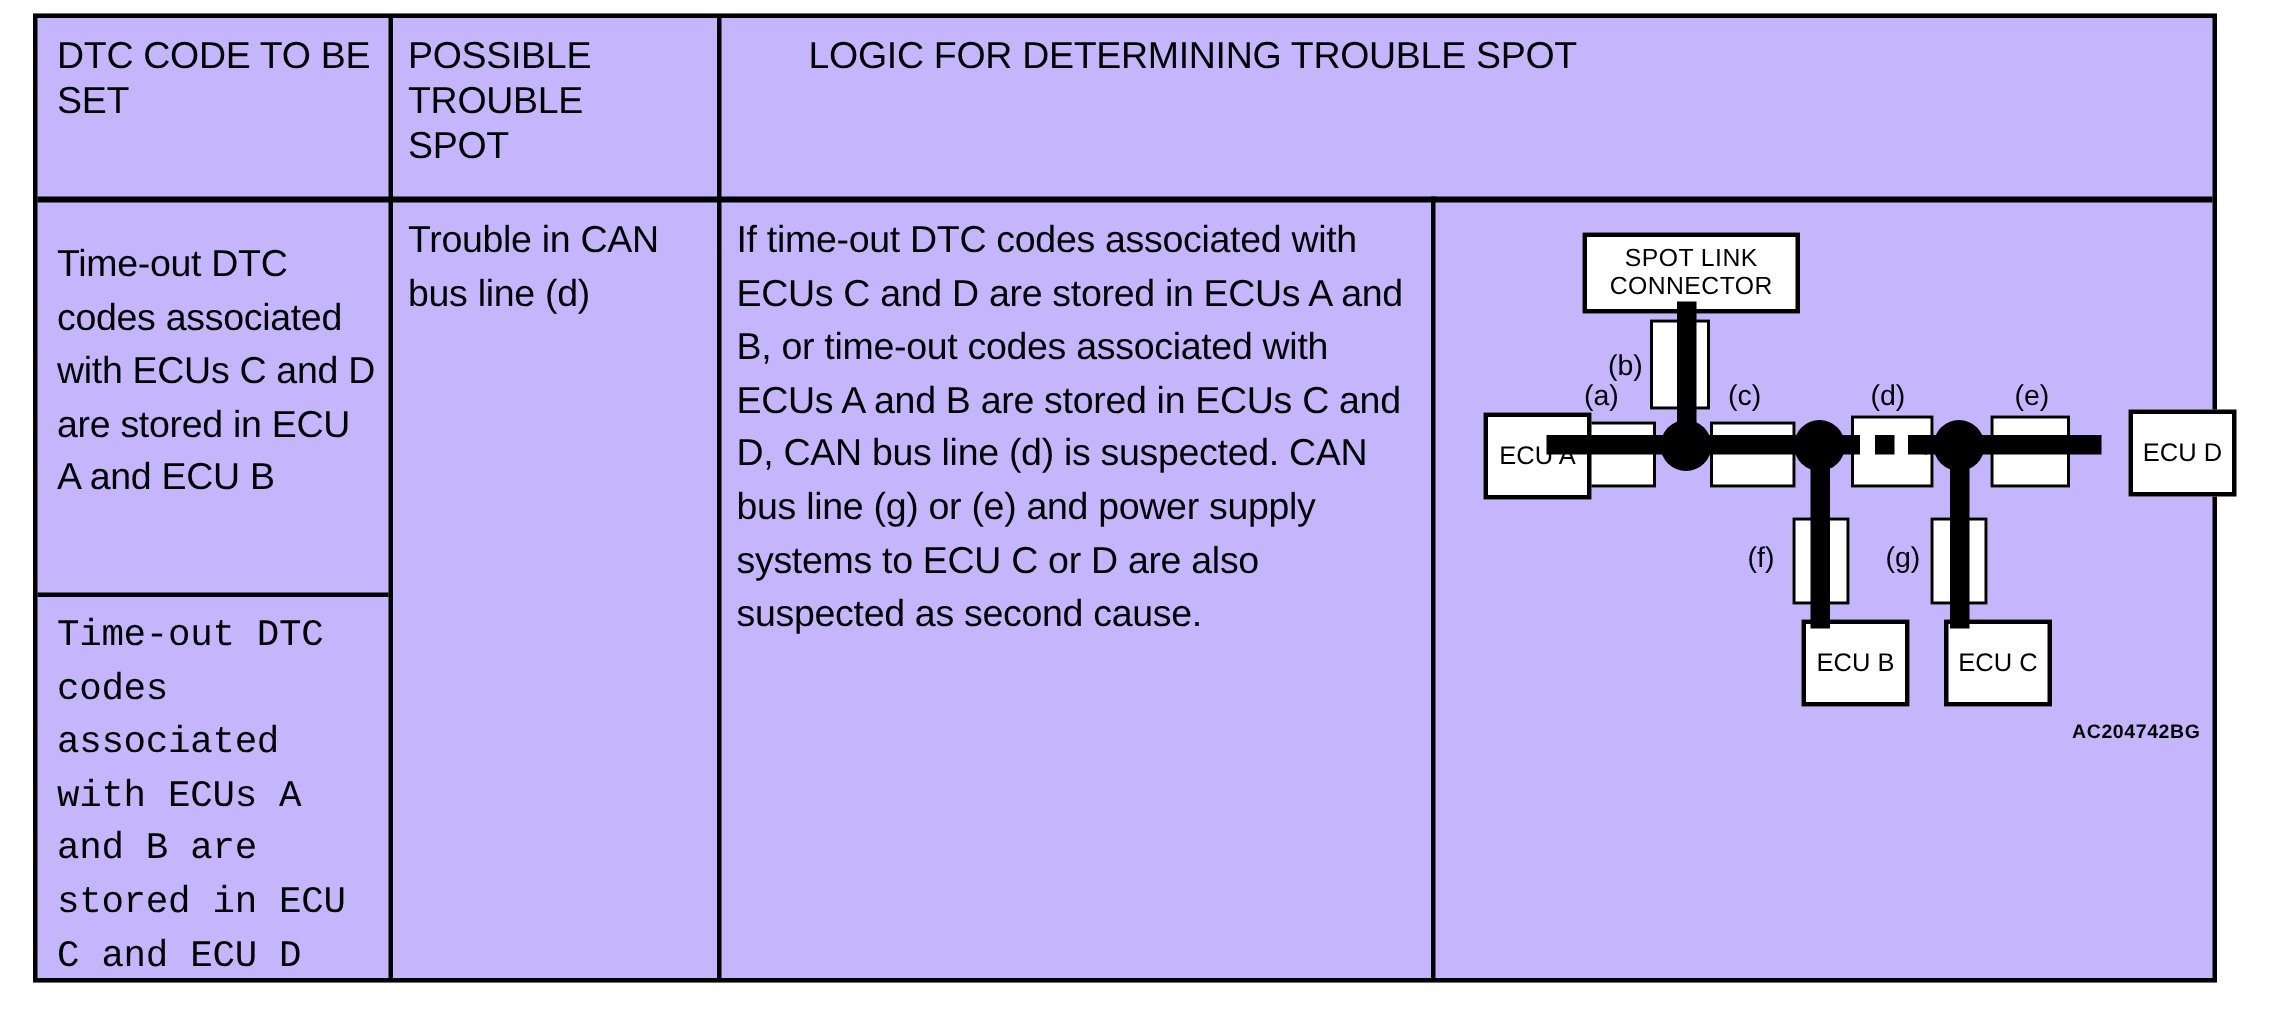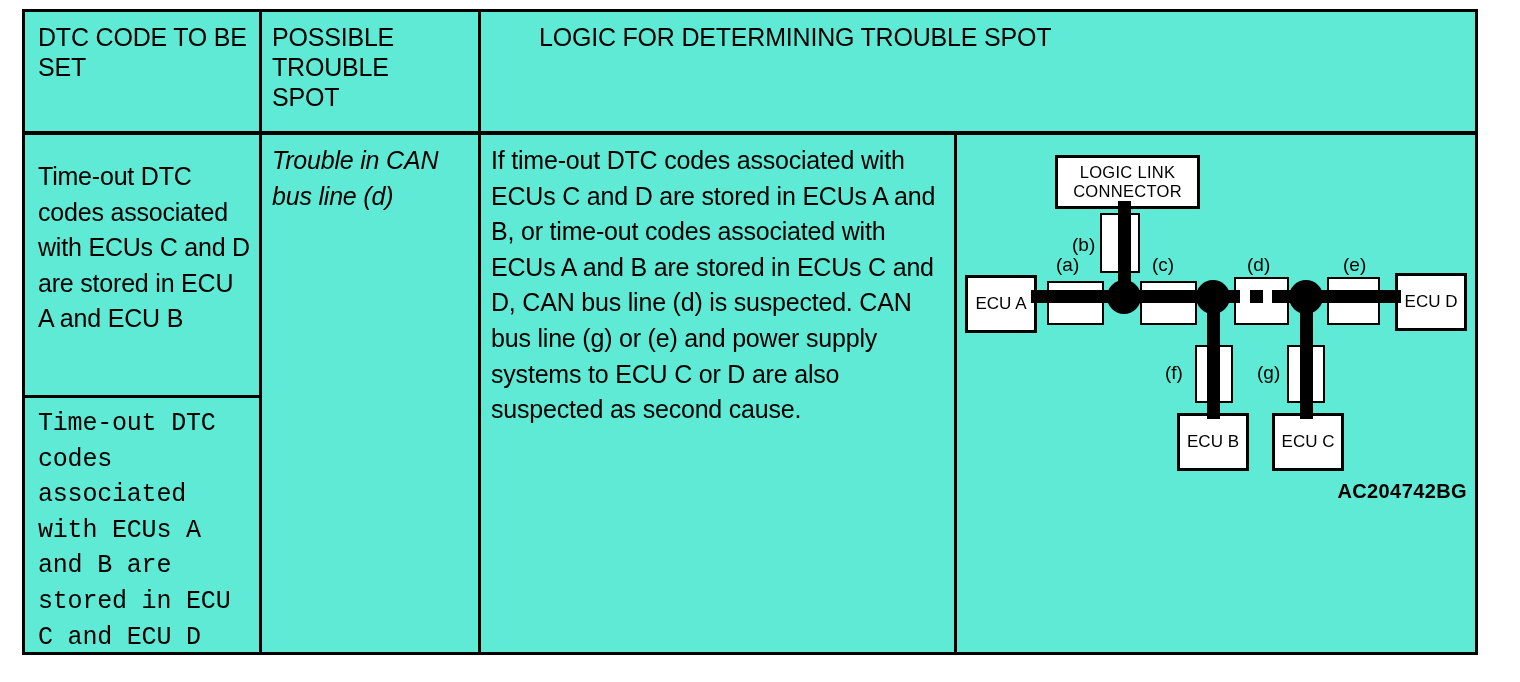--- a/index.html
+++ b/index.html
@@ -23,21 +23,21 @@
 
   
   .dtc-table {
     position: absolute;
     left: 22px;
     top: 9px;
     width: 1456px;
     height: 646px;
     border: 3px solid #000;
     box-sizing: border-box;
-    background: #5eead4;
+    background: #c4b5fd;
   }
 
   .table-inner {
     position: relative;
     width: 100%;
     height: 100%;
   }
 
   
   .vrule {
@@ -99,21 +99,20 @@
     padding: 24px 6px 0 10px;
   }
   .cell-dtc-2 {
     left: 3px;  top: 386px;  width: 231px; height: 311px;
     padding: 8px 6px 0 10px;
     font-family: Liberation Mono, monospace;
   }
   .cell-spot {
     left: 237px; top: 123px; width: 216px; height: 520px;
     padding: 8px 6px 0 10px;
-    font-style: italic;
   }
   .cell-logic {
     left: 456px; top: 123px; width: 470px; height: 520px;
     padding: 8px 10px 0 10px;
   }
 
   
   .vrule-diag {
     position: absolute;
     left: 929px;
@@ -149,20 +148,21 @@
     font-size: 17px;
     line-height: 20px;
     color: #000;
     z-index: 3;
   }
   .dbox.ecu {
     font-size: 17px;
     display: flex;
     align-items: center;
     justify-content: center;
+    margin-left: 24px;
   }
   .dlc {
     left: 98px;  top: 20px;  width: 145px; height: 54px;
     padding-top: 5px;
     font-size: 16.5px;
     line-height: 19px;
     letter-spacing: 0.3px;
   }
   .ecu-a { left: 8px;   top: 140px; width: 72px; height: 58px; }
   .ecu-d { left: 438px; top: 138px; width: 72px; height: 58px; }
@@ -246,21 +246,21 @@
   .lab-c { left: 195px; top: 120px; }
   .lab-d { left: 290px; top: 120px; }
   .lab-e { left: 386px; top: 120px; }
   .lab-f { left: 208px; top: 228px; }
   .lab-g { left: 300px; top: 228px; }
 
   .ac-code {
     position: absolute;
     right: 8px;
     top: 345px;
-    font-size: 20px;
+    font-size: 13px;
     font-weight: bold;
     letter-spacing: 0.4px;
     z-index: 7;
   }
 </style>
 </head>
 <body>
 
 <div class="page">
 
@@ -305,21 +305,21 @@
             <i></i>
             <i></i>
             <i></i>
           </div>
 
           <div class="node node-dlc"></div>
           <div class="node node-b"></div>
           <div class="node node-c"></div>
 
           <div class="dbox dlc">
-            <div>LOGIC LINK</div>
+            <div>SPOT LINK</div>
             <div>CONNECTOR</div>
           </div>
 
           <div class="dbox ecu ecu-a">ECU A</div>
           <div class="dbox ecu ecu-c">ECU C</div>
           <div class="dbox ecu ecu-b">ECU B</div>
           <div class="dbox ecu ecu-d">ECU D</div>
 
           <div class="slabel lab-a">(a)</div>
           <div class="slabel lab-b">(b)</div>

